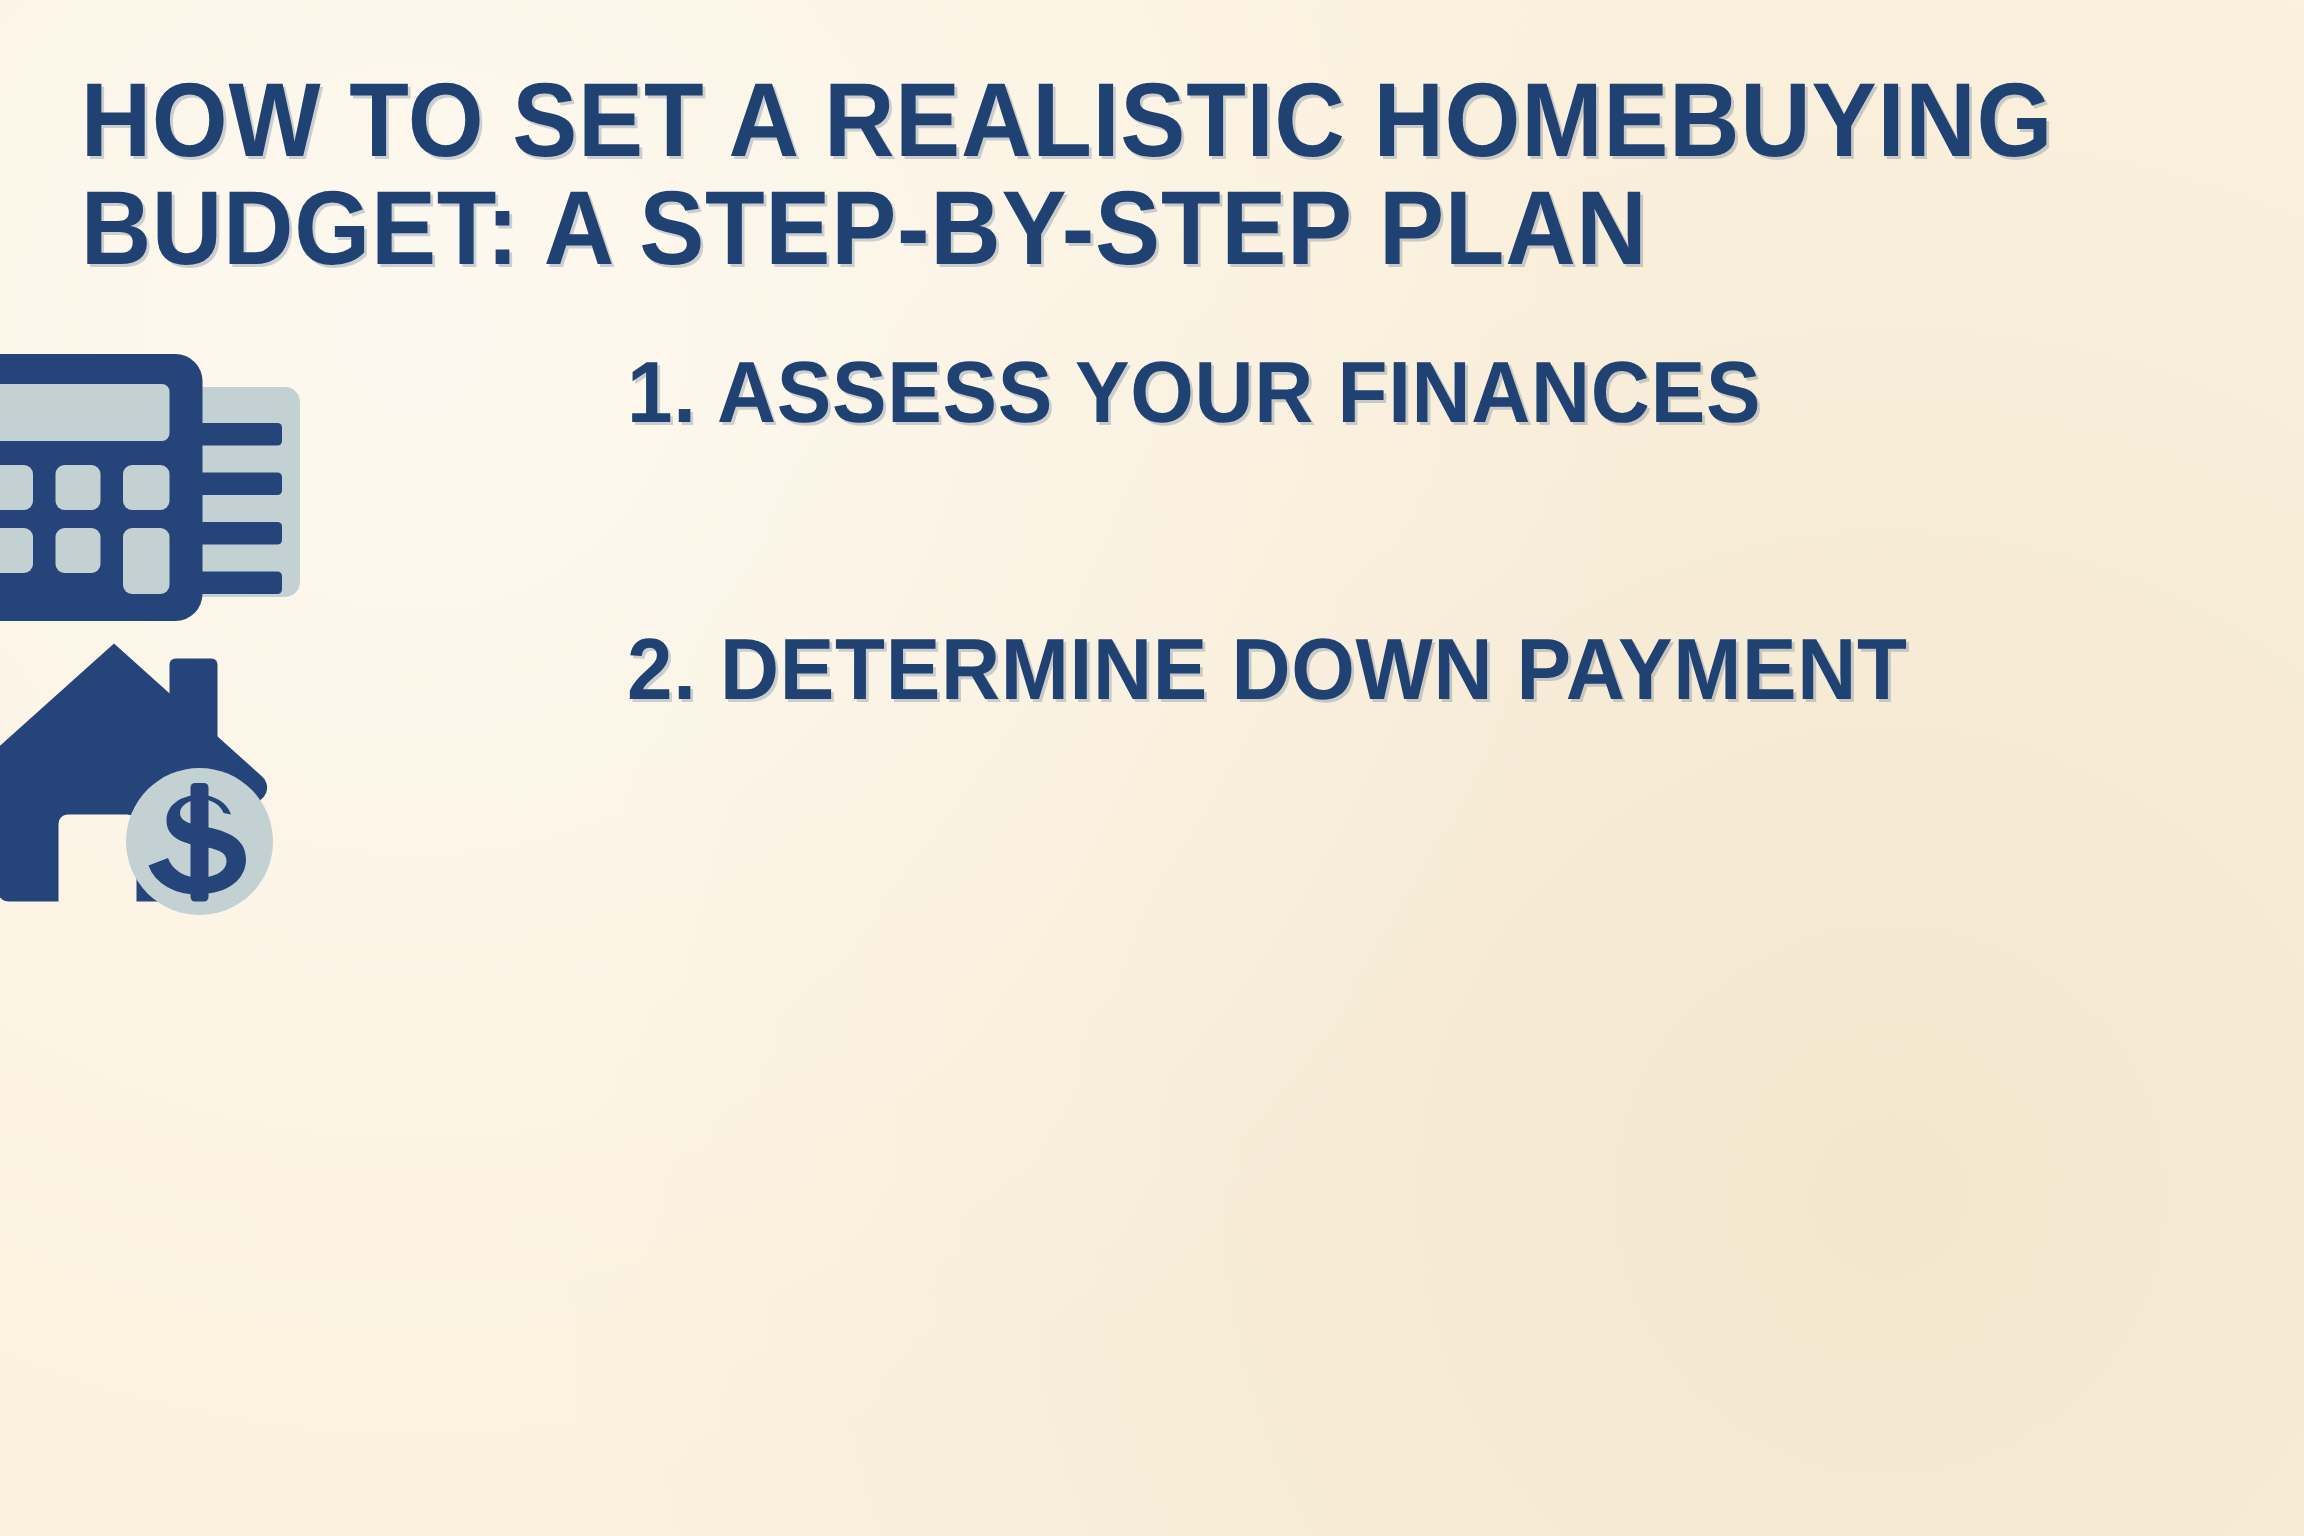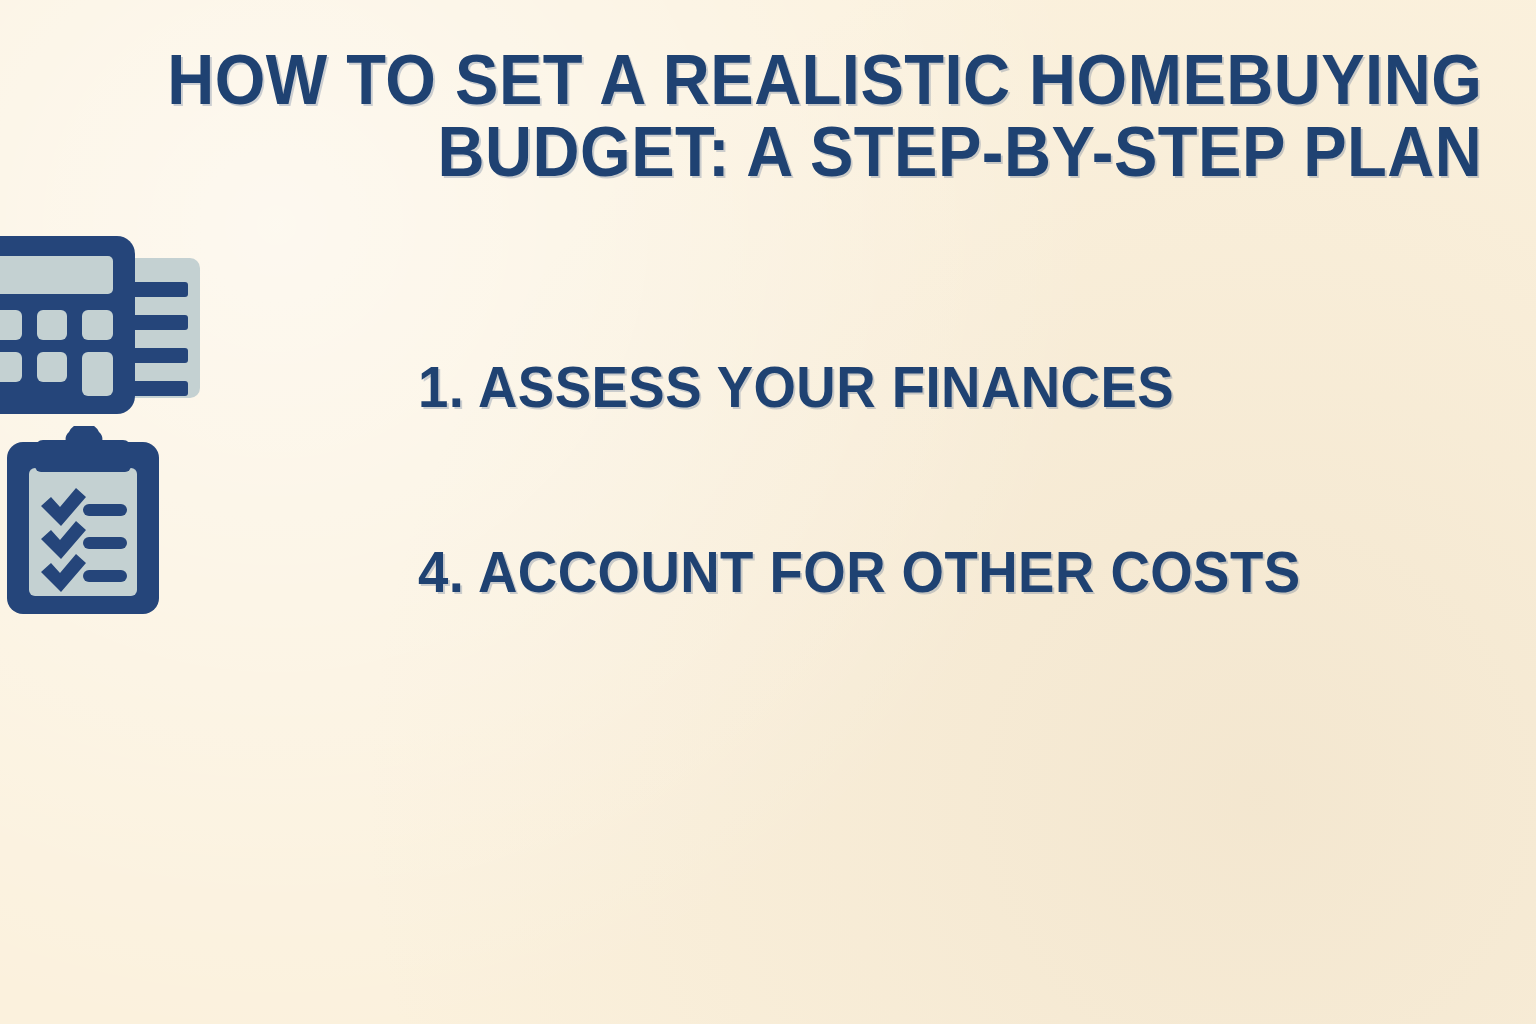--- a/index.html
+++ b/index.html
@@ -26,21 +26,21 @@
       radial-gradient(circle at 82% 78%, rgba(226,207,177,0.30) 0%, rgba(226,207,177,0) 60%);
     overflow: hidden;
   }
 
   
   .title-block {
     position: absolute;
     left: 0;
     top: 44px;
     width: 1536px;
-    text-align: right;
+    text-align: left;
   }
   .title-line {
     display: block;
     color: #1f4272;
     font-family: "Liberation Sans Narrow", "Liberation Sans", sans-serif;
     font-weight: bold;
     font-size: 70px;
     line-height: 72px;
     letter-spacing: 0.5px;
     transform: scaleX(0.93);
@@ -53,21 +53,21 @@
   .rows {
     position: absolute;
     left: 0;
     top: 232px;
     width: 1536px;
   }
   .row {
     position: relative;
     height: 185px;
     display: flex;
-    align-items: flex-end;
+    align-items: flex-start;
   }
   .row-icon {
     position: relative;
     width: 300px;
     min-width: 300px;
     height: 185px;
     display: flex;
     align-items: center;
     justify-content: center;
   }
@@ -128,41 +128,40 @@
           <rect x="120" y="80" width="31" height="30" rx="6" fill="#c4d1d2"></rect>
 
           <rect x="30" y="122" width="30" height="30" rx="6" fill="#c4d1d2"></rect>
           <rect x="75" y="122" width="30" height="30" rx="6" fill="#c4d1d2"></rect>
           <rect x="120" y="122" width="31" height="44" rx="6" fill="#c4d1d2"></rect>
         </svg>
       </div>
       <div class="row-label">1. ASSESS YOUR FINANCES</div>
     </div>
 
+    <div class="row row-2">
+      <div class="row-icon">
+        <svg width="230" height="185" viewBox="0 0 230 185" aria-hidden="true">
+
+          <rect x="140" y="14" width="32" height="58" rx="4" fill="#25457a"></rect>
+
+          <path d="M103 4 L201 92 a10 10 0 0 1 -7 18 H12 a10 10 0 0 1 -7 -18 Z" fill="#25457a"></path>
+
+          <path d="M25 88 H181 V168 a8 8 0 0 1 -8 8 H118 V124 a6 6 0 0 0 -6 -6 H72
+                   a6 6 0 0 0 -6 6 V176 H33 a8 8 0 0 1 -8 -8 Z" fill="#25457a"></path>
+
+          <circle cx="160" cy="136" r="49" fill="#c4d1d2"></circle>
+          <g fill="#25457a">
+            <rect x="154" y="97" width="12" height="79" rx="3"></rect>
+            <path d="M181 118 a21 18 0 0 0 -21 -13 c-13 0 -22 7 -22 17 c0 11 10 15 22 17
+                     c12 2 18 4 18 10 c0 7 -8 11 -18 11 a21 18 0 0 1 -21 -13
+                     l-13 5 a32 26 0 0 0 34 19 c19 0 31 -10 31 -23 c0 -14 -12 -19 -28 -22
+                     c-11 -2 -16 -4 -16 -9 c0 -5 6 -9 14 -9 a15 13 0 0 1 15 9 Z"></path>
+          </g>
+        </svg>
+      </div>
+      <div class="row-label">2. DETERMINE DOWN PAYMENT</div>
+    </div>
 
 
-    <div class="row row-4">
-      <div class="row-icon">
-        <svg width="180" height="195" viewBox="0 0 180 195" aria-hidden="true">
-
-          <rect x="10" y="16" width="152" height="172" rx="16" fill="#25457a"></rect>
-
-          <rect x="32" y="42" width="108" height="128" rx="6" fill="#c4d1d2"></rect>
-
-          <path d="M46 14 H126 a8 8 0 0 1 8 8 V40 a6 6 0 0 1 -6 6 H44
-                   a6 6 0 0 1 -6 -6 V22 a8 8 0 0 1 8 -8 Z" fill="#25457a"></path>
-          <path d="M72 6 a16 14 0 0 1 30 0 a12 10 0 0 1 0 14 H72 a12 10 0 0 1 0 -14 Z" fill="#25457a"></path>
-
-          <path d="M44 80 l10 -9 l9 10 l16 -19 l10 9 l-25 29 Z" fill="#25457a"></path>
-          <rect x="86" y="78" width="44" height="12" rx="6" fill="#25457a"></rect>
-
-          <path d="M44 113 l10 -9 l9 10 l16 -19 l10 9 l-25 29 Z" fill="#25457a"></path>
-          <rect x="86" y="111" width="44" height="12" rx="6" fill="#25457a"></rect>
-
-          <path d="M44 146 l10 -9 l9 10 l16 -19 l10 9 l-25 29 Z" fill="#25457a"></path>
-          <rect x="86" y="144" width="44" height="12" rx="6" fill="#25457a"></rect>
-        </svg>
-      </div>
-      <div class="row-label">4. ACCOUNT FOR OTHER COSTS</div>
-    </div>
 
   </div>
 </div>
 
 </body></html>

